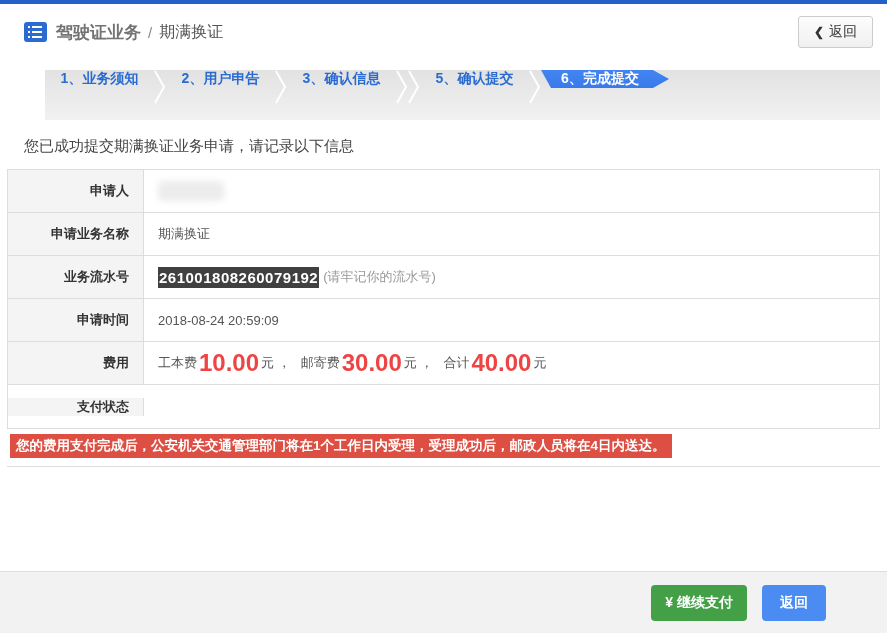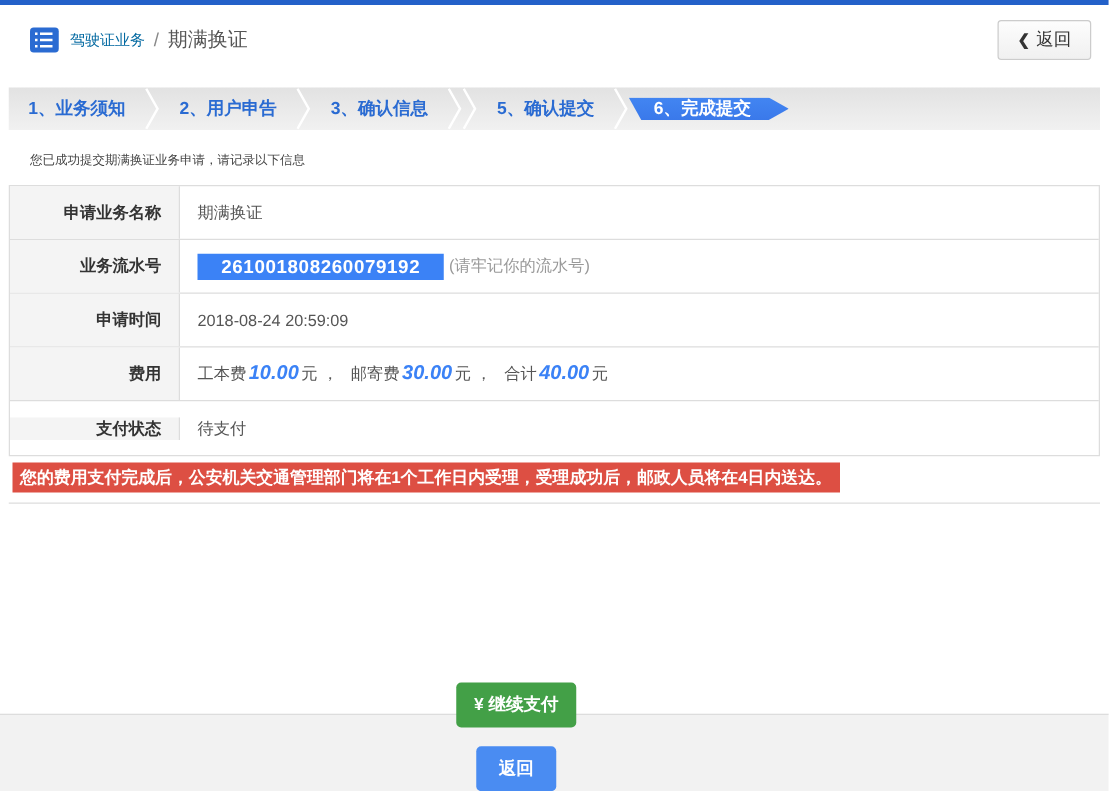--- a/index.html
+++ b/index.html
@@ -14,66 +14,66 @@
   
   .topbar { height: 4px; background: #2361c9; }
 
   
   .header { height: 56px; display: flex; align-items: center; padding: 0 12px 0 24px; background: #fff; }
   .doc-icon { width: 23px; height: 20px; background: #2a6bd2; border-radius: 3px; position: relative; margin-right: 9px; flex: 0 0 auto; }
   .doc-icon i { position: absolute; left: 8px; width: 10px; height: 2px; background: #fff; }
   .doc-icon i:nth-child(1){ top: 4px; } .doc-icon i:nth-child(2){ top: 9px; } .doc-icon i:nth-child(3){ top: 14px; }
   .doc-icon b { position: absolute; left: 4px; width: 2px; height: 2px; background: #fff; }
   .doc-icon b:nth-child(4){ top: 4px; } .doc-icon b:nth-child(5){ top: 9px; } .doc-icon b:nth-child(6){ top: 14px; }
-  .title-primary { color: #0369a1; font-size: 12px; font-weight: 400; }
+  .title-primary { color: #737373; font-size: 17px; font-weight: 700; }
   .title-sep { color: #888; font-size: 15px; margin: 0 7px; }
   .title-secondary { color: #555; font-size: 16px; }
   .back-btn {
     margin-left: auto; margin-right: 2px;
     padding: 6px 15px; font-size: 14px; color: #333;
     background: linear-gradient(#fdfdfd,#f0f0f0);
     border: 1px solid #ccc; border-radius: 3px; cursor: pointer;
     display: flex; align-items: center; gap: 5px;
   }
   .back-btn .chev { font-size: 12px; font-weight: bold; color: #333; }
 
   
   .content-card { margin: 10px 7px 0 7px; border-bottom: 1px solid #ddd; padding-bottom: 8px; }
 
   
-  .steps { height: 34px; background: linear-gradient(#e2e2e2,#f1f1f1); display: flex; align-items: center; overflow: hidden; }
+  .steps { height: 50px; background: linear-gradient(#e2e2e2,#f1f1f1); display: flex; align-items: flex-start; overflow: hidden; margin-left: 38px; }
   .step { width: 109px; display: flex; align-items: center; justify-content: center; color: #2a6bd2; font-size: 14px; font-weight: bold; cursor: pointer; }
   .step-sep { width: 12px; flex: 0 0 auto; }
   .step-arrow {
     width: 128px; flex: 0 0 auto;
     background: linear-gradient(180deg,#4285f2,#3a79ea);
     color: #fff; font-size: 14px; font-weight: bold;
     display: flex; align-items: center; justify-content: center;
     padding-right: 10px; cursor: pointer;
     clip-path: polygon(0 0, calc(100% - 16px) 0, 100% 50%, calc(100% - 16px) 100%, 10px 100%);
   }
   .steps-filler { flex: 1; }
 
   
-  .success-msg { margin: 17px 0 13px 17px; font-size: 10px; color: #444; }
+  .success-msg { margin: 17px 0 13px 17px; font-size: 15px; color: #444; }
 
   
   .info-table { border: 1px solid #ddd; }
   .info-row { display: flex; height: 43px; border-bottom: 1px solid #ddd; align-items: stretch; }
   .info-row:last-child { border-bottom: none; align-items: center; }
   .cell-label {
     width: 136px; flex: 0 0 auto; background: #f4f4f4; border-right: 1px solid #ddd;
     display: flex; align-items: center; justify-content: flex-end;
     padding-right: 14px; font-size: 13px; font-weight: bold; color: #333;
   }
   .cell-value { flex: 1; display: flex; align-items: center; padding-left: 14px; font-size: 13px; color: #555; }
   .redacted-blob { width: 66px; height: 20px; background: #e4e4e4; border-radius: 5px; filter: blur(3px); opacity: .7; }
-  .serial-badge { background: #3b82f6; color: #fff; font-weight: bold; font-size: 15px; padding: 2px 19px; letter-spacing: .5px; }
+  .serial-badge { background: #404040; color: #fff; font-weight: bold; font-size: 15px; padding: 2px 1px; letter-spacing: .5px; }
   .serial-hint { color: #999; margin-left: 4px; }
-  .fee-amount { color: #3b82f6; font-size: 16px; font-weight: bold; margin: 0 2px; font-style: italic; }
+  .fee-amount { color: #ef4444; font-size: 24px; font-weight: bold; margin: 0 2px; }
   .fee-unit { margin-right: 10px; }
   .fee-unit:last-child { margin-right: 0; }
 
   
   .warning-wrap { margin-top: 5px; }
   .warning-banner {
     display: inline-block; margin-left: 3px;
     background: #dd4f43; color: #fff; font-weight: bold;
     font-size: 13.5px; padding: 3px 6px;
   }
@@ -81,21 +81,21 @@
   
   .notes { margin: 10px 0 0 2px; font-size: 13px; color: #7d7d7d; line-height: 25px; }
   .progress-note { margin: 17px 0 4px 2px; font-size: 13px; color: #7d7d7d; line-height: 25px; }
   .progress-highlight { color: #1d3d9a; font-weight: bold; }
 
   
   .footer {
     position: absolute; left: 0; right: 0; bottom: 0; height: 62px;
     background: #f2f2f2; border-top: 1px solid #ddd;
     display: flex; align-items: center; justify-content: flex-end;
-    padding-right: 61px; gap: 15px; flex-direction: column;
+    padding-right: 61px; gap: 15px;
   }
   .btn { border: none; border-radius: 4px; color: #fff; font-size: 14px; font-weight: bold; padding: 9px 14px; cursor: pointer; font-family: inherit; }
   .btn-green { background: #43a047; }
   .btn-red { background: #d9534f; }
   .btn-blue { background: #4a8cf2; padding: 9px 18px; }
 </style>
 </head>
 <body>
 
 <div class="topbar"></div>
@@ -141,20 +141,26 @@
         <polyline points="1,1 10,17 1,33" fill="none" stroke="#ffffff" stroke-width="2"></polyline>
       </svg>
     <div class="step-arrow">6、完成提交</div>
     <div class="steps-filler"></div>
   </div>
 
   <div class="success-msg">您已成功提交期满换证业务申请，请记录以下信息</div>
 
   <div class="info-table">
 
+    <div class="info-row">
+      <div class="cell-label">申请人</div>
+      <div class="cell-value">
+        <span class="redacted-blob"></span>
+      </div>
+    </div>
 
     <div class="info-row">
       <div class="cell-label">申请业务名称</div>
       <div class="cell-value">期满换证</div>
     </div>
 
     <div class="info-row">
       <div class="cell-label">业务流水号</div>
       <div class="cell-value">
         <span class="serial-badge">261001808260079192</span>
@@ -177,21 +183,20 @@
         <span class="fee-amount">30.00</span>
         <span class="fee-unit">元 ，</span>
         <span>合计</span>
         <span class="fee-amount">40.00</span>
         <span class="fee-unit">元</span>
       </div>
     </div>
 
     <div class="info-row">
       <div class="cell-label">支付状态</div>
-      <div class="cell-value">待支付</div>
     </div>
 
   </div>
 
   <div class="warning-wrap">
     <span class="warning-banner">您的费用支付完成后，公安机关交通管理部门将在1个工作日内受理，受理成功后，邮政人员将在4日内送达。</span>
   </div>
 
 
 

